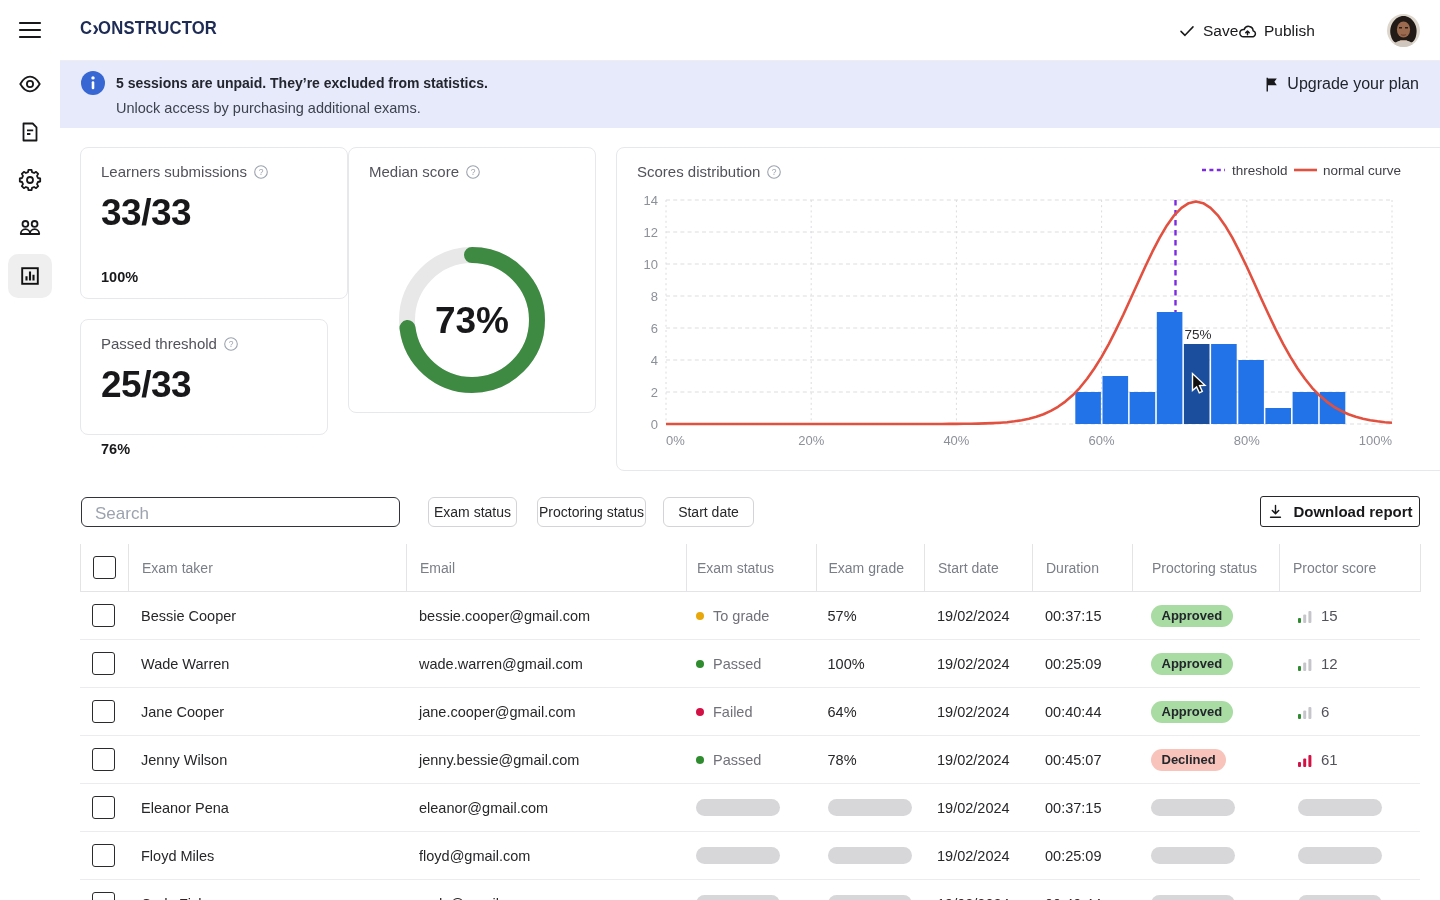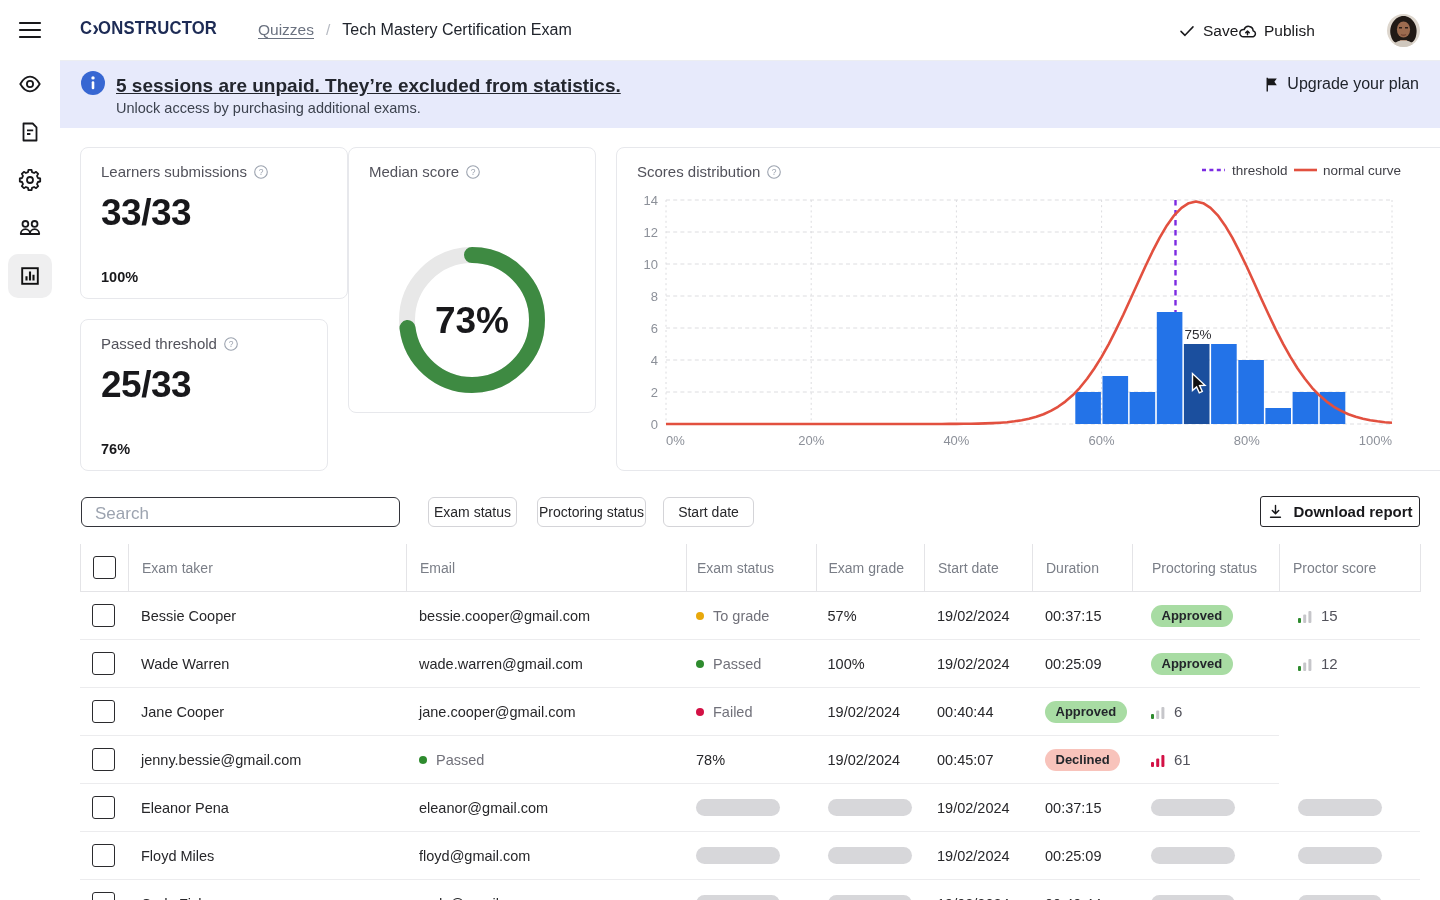--- a/index.html
+++ b/index.html
@@ -16,21 +16,21 @@
 #header { position:absolute; left:60px; top:0; width:1380px; height:61px; background:#fff; border-bottom:1px solid #eceef1; }
 .logo { position:absolute; left:20px; top:17px; font-size:18.5px; font-weight:bold; letter-spacing:0.2px; color:#1d2b55; transform:scaleX(0.9); transform-origin:0 50%; white-space:nowrap; }
 .crumbs { position:absolute; left:198px; top:21px; font-size:15.5px; color:#6b7280; }
 .crumbs .q { text-decoration:underline; text-underline-offset:3px; }
 .crumbs .sep { color:#b6bac2; margin:0 12px; }
 .crumbs .title { color:#20242c; font-size:16px; }
 .hbtn { position:absolute; top:20px; height:22px; display:flex; align-items:center; gap:7px; font-size:15.5px; color:#18181b; }
 
 
 #banner { position:absolute; left:60px; top:61px; width:1380px; height:67px; background:#e7eafb; }
-#banner .b-title { position:absolute; left:56px; top:14px; font-size:19px; font-weight:bold; color:#23262e;text-decoration:underline; }
+#banner .b-title { position:absolute; left:56px; top:14px; font-size:14px; font-weight:bold; color:#23262e; }
 #banner .b-sub { position:absolute; left:56px; top:39px; font-size:14.5px; color:#3c424e; }
 #banner .upgrade { position:absolute; right:21px; top:14px; display:flex; align-items:center; gap:7px; font-size:16px; color:#20242c; }
 
 
 .card { position:absolute; background:#fff; border:1px solid #e7e8ec; border-radius:8px; }
 .card-title { position:absolute; left:20px; top:15px; font-size:15px; color:#52525b; display:flex; align-items:center; gap:7px; }
 .big-val { position:absolute; left:20px; top:44px; font-size:37px; font-weight:bold; color:#18181b; letter-spacing:-0.5px; }
 .small-val { position:absolute; left:20px; top:121px; font-size:14.5px; font-weight:bold; color:#18181b; }
 
 
@@ -90,21 +90,20 @@
       <path d="M12 19v-.2a4.6 4.6 0 0 1 9.2 0v.2Z"></path>
     </svg>
   <svg class="icn" style="top:264px" viewBox="0 0 24 24" fill="none" stroke="#111" stroke-width="1.9">
       <rect x="4.2" y="4.2" width="15.6" height="15.6"></rect>
       <path stroke-width="2.1" d="M8.5 16.6v-4.4M12 16.6V7.6M15.5 16.6v-5.8"></path>
     </svg>
 </div>
 
 <div id="header">
   <div class="logo">C<span style="font-size:1.22em; letter-spacing:-1px; vertical-align:-0.09em; line-height:0">›</span>ONSTRUCTOR</div>
-  <div class="crumbs"><span class="q">Quizzes</span><span class="sep">/</span><span class="title">Tech Mastery Certification Exam</span></div>
   <div class="hbtn" style="left:1118px">
     <svg width="18" height="18" viewBox="0 0 24 24" fill="none" stroke="#18181b" stroke-width="2" stroke-linecap="round" stroke-linejoin="round">
         <path d="M4 12.5 9.3 17.8 20 6.5"></path>
       </svg>
     Save
   </div>
   <div class="hbtn" style="left:1178px">
     <svg width="19" height="19" viewBox="0 0 24 24" fill="none" stroke="#18181b" stroke-width="1.9" stroke-linecap="round" stroke-linejoin="round">
         <path d="M7.2 18.6a4.6 4.6 0 1 1 .6-9.1 5.8 5.8 0 0 1 11.3 1.6 3.5 3.5 0 0 1-1.9 7.4Z"></path>
         <path d="M12 16.2v-4.6M9.8 13.5 12 11.3l2.2 2.2"></path>
@@ -147,21 +146,21 @@
 </div>
 
 <div class="card" style="left:80px; top:147px; width:268px; height:152px;">
   <div class="card-title">Learners submissions <svg width="14" height="14" viewBox="0 0 14 14" fill="none">
         <circle cx="7" cy="7" r="6.3" stroke="#9ca3af" stroke-width="1.1"></circle>
         <text x="7" y="10" font-size="8.5" fill="#9ca3af" text-anchor="middle" font-family="Liberation Sans">?</text>
       </svg></div>
   <div class="big-val">33/33</div>
   <div class="small-val">100%</div>
 </div>
-<div class="card" style="left:80px; top:319px; width:248px; height:152px;">
+<div class="card" style="left:80px; top:319px; width:248px; height:116px;">
   <div class="card-title">Passed threshold <svg width="14" height="14" viewBox="0 0 14 14" fill="none">
         <circle cx="7" cy="7" r="6.3" stroke="#9ca3af" stroke-width="1.1"></circle>
         <text x="7" y="10" font-size="8.5" fill="#9ca3af" text-anchor="middle" font-family="Liberation Sans">?</text>
       </svg></div>
   <div class="big-val">25/33</div>
   <div class="small-val">76%</div>
 </div>
 <div class="card" style="left:348px; top:147px; width:248px; height:266px;">
   <div class="card-title">Median score <svg width="14" height="14" viewBox="0 0 14 14" fill="none">
         <circle cx="7" cy="7" r="6.3" stroke="#9ca3af" stroke-width="1.1"></circle>
@@ -306,37 +305,39 @@
   <div class="trow tbody">
       <div class="cbcell">
         <span class="cb"></span>
       </div>
       <div>Jane Cooper</div>
       <div>jane.cooper@gmail.com</div>
       <div>
         <span class="dot" style="background:#d31145"></span>
         <span class="statustxt">Failed</span>
       </div>
+      <div class="grade">64%</div>
       <div>19/02/2024</div>
       <div>00:40:44</div>
       <div>
         <span class="pill ok">Approved</span>
       </div>
       <div>
         <span class="score"><svg width="14" height="15" viewBox="0 0 14 15">
             <rect x="0" y="10" width="3" height="5" rx="1" fill="#2e8b2e"></rect>
             <rect x="5.2" y="6.5" width="3" height="8.5" rx="1" fill="#c6c6ca"></rect>
             <rect x="10.4" y="3" width="3" height="12" rx="1" fill="#c6c6ca"></rect>
           </svg>6</span>
       </div>
     </div>
   <div class="trow tbody">
       <div class="cbcell">
         <span class="cb"></span>
       </div>
+      <div>Jenny Wilson</div>
       <div>jenny.bessie@gmail.com</div>
       <div>
         <span class="dot" style="background:#2e8b2e"></span>
         <span class="statustxt">Passed</span>
       </div>
       <div class="grade">78%</div>
       <div>19/02/2024</div>
       <div>00:45:07</div>
       <div>
         <span class="pill bad">Declined</span>

